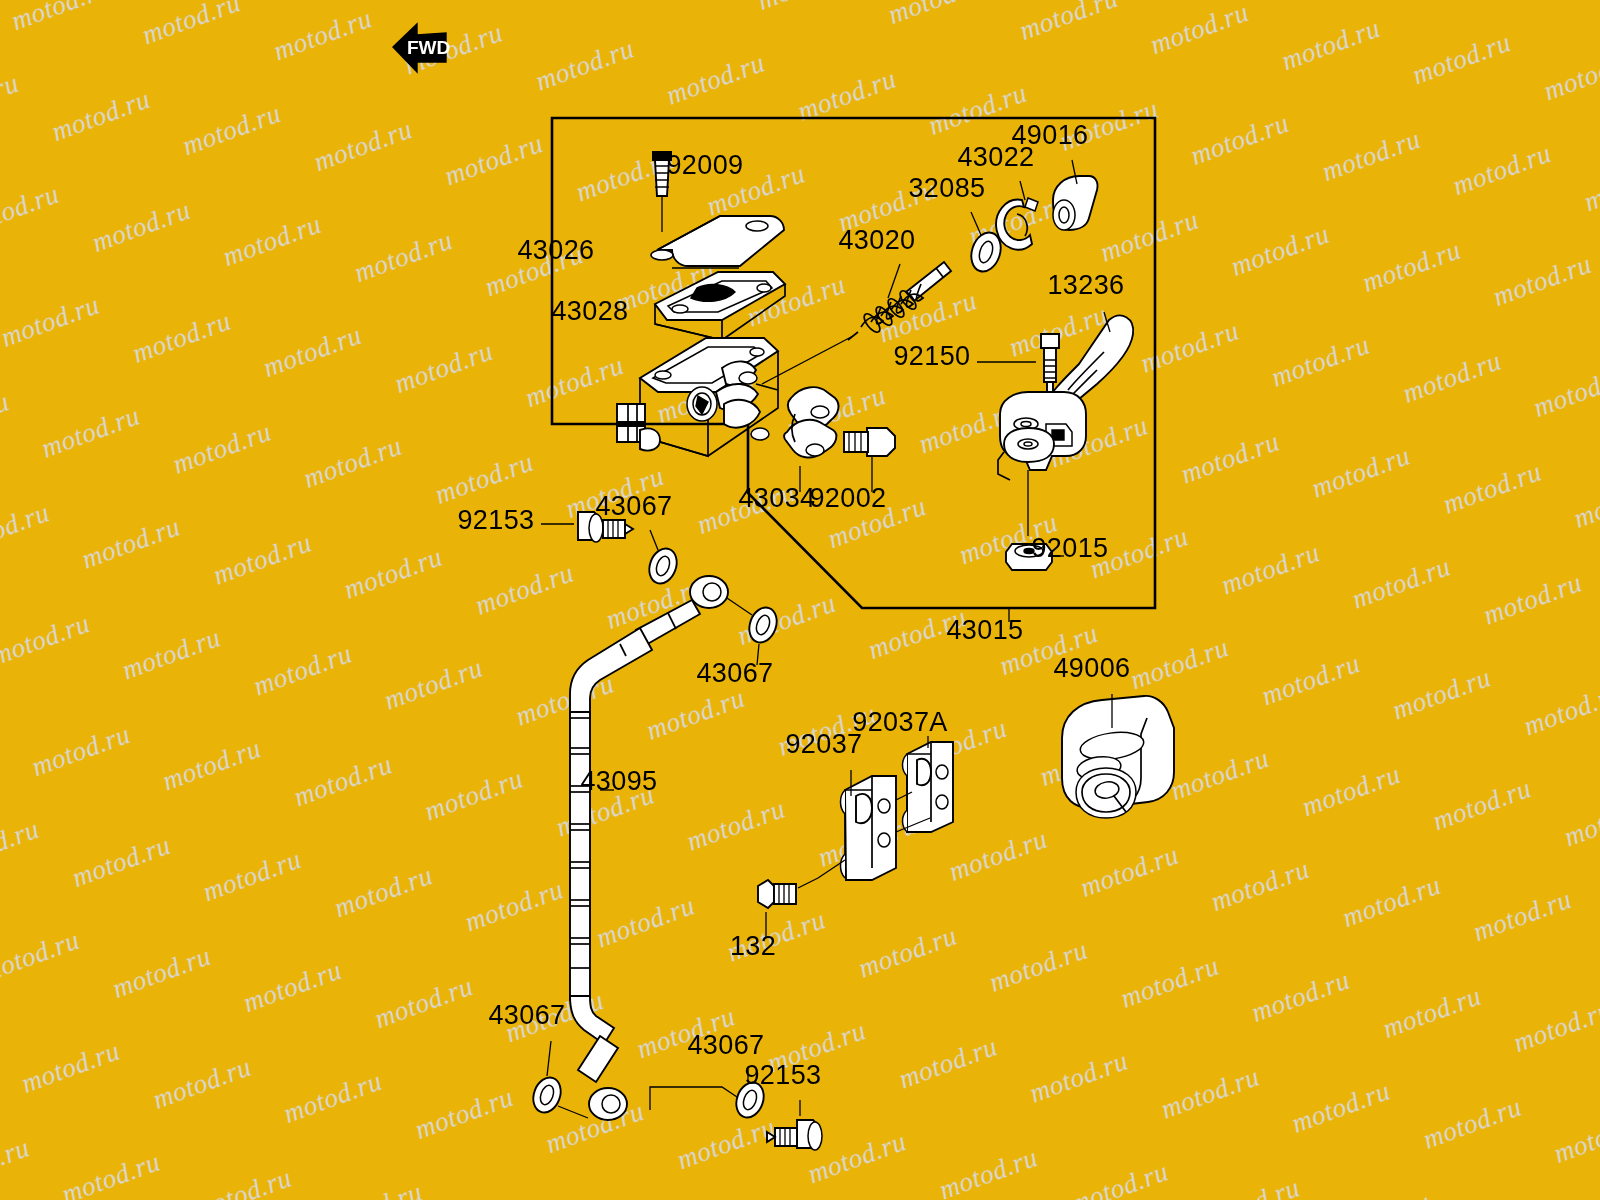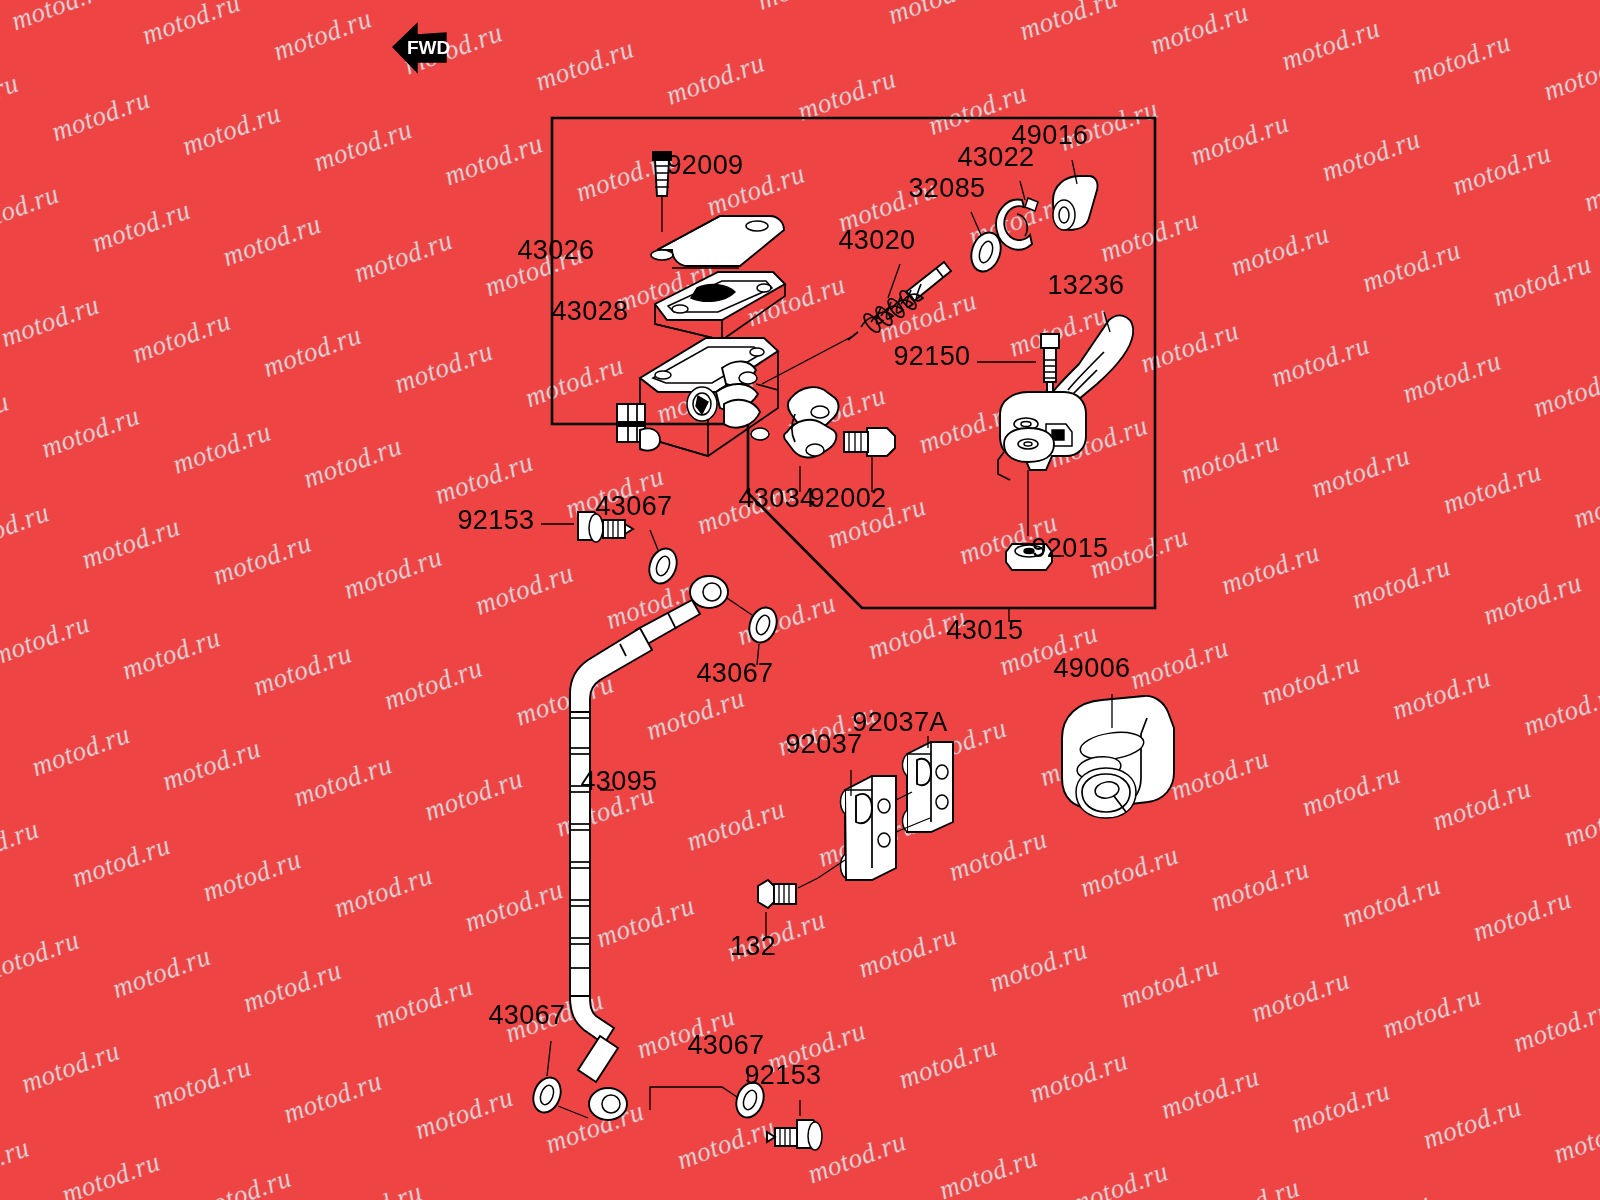--- a/index.html
+++ b/index.html
@@ -1,19 +1,19 @@
 <!DOCTYPE html>
 <html><head>
 <meta charset="utf-8">
 <title>Parts Diagram</title>
 <style>
   html,body{margin:0;padding:0;background:#fff;}
   body{width:1600px;height:1200px;position:relative;overflow:hidden;
        font-family:"Liberation Sans",sans-serif;}
-  #stage{position:absolute;left:0;top:0;width:1600px;height:1200px;background:#ef4444;}
+  #stage{position:absolute;left:0;top:0;width:1600px;height:1200px;background:#eab308;}
   #wm{position:absolute;left:0;top:0;width:1600px;height:1200px;z-index:1;pointer-events:none;}
   #art{position:absolute;left:0;top:0;width:1600px;height:1200px;z-index:2;}
   .wmtext{font-family:"Liberation Serif",serif;font-style:italic;font-size:27px;
           fill:#d8d8dc;letter-spacing:.5px;}
   .lbl{font-family:"Liberation Sans",sans-serif;font-size:27px;fill:#000;
        font-weight:400;letter-spacing:.4px;}
   .thin{stroke:#000;stroke-width:1.7;fill:none;}
   .hair{stroke:#000;stroke-width:1.3;fill:none;}
   .box{stroke:#000;stroke-width:2.6;fill:none;}
   .fillw{fill:#fff;stroke:#000;stroke-width:1.9;}

